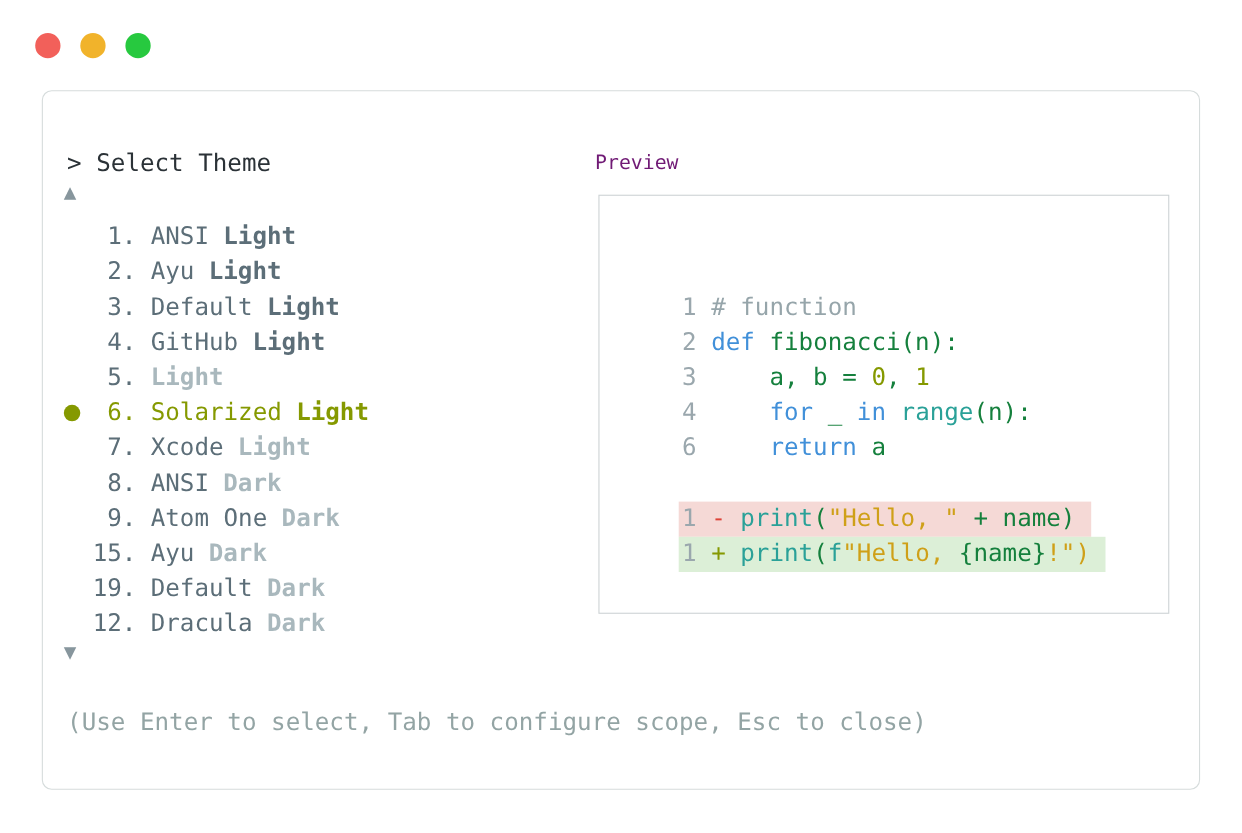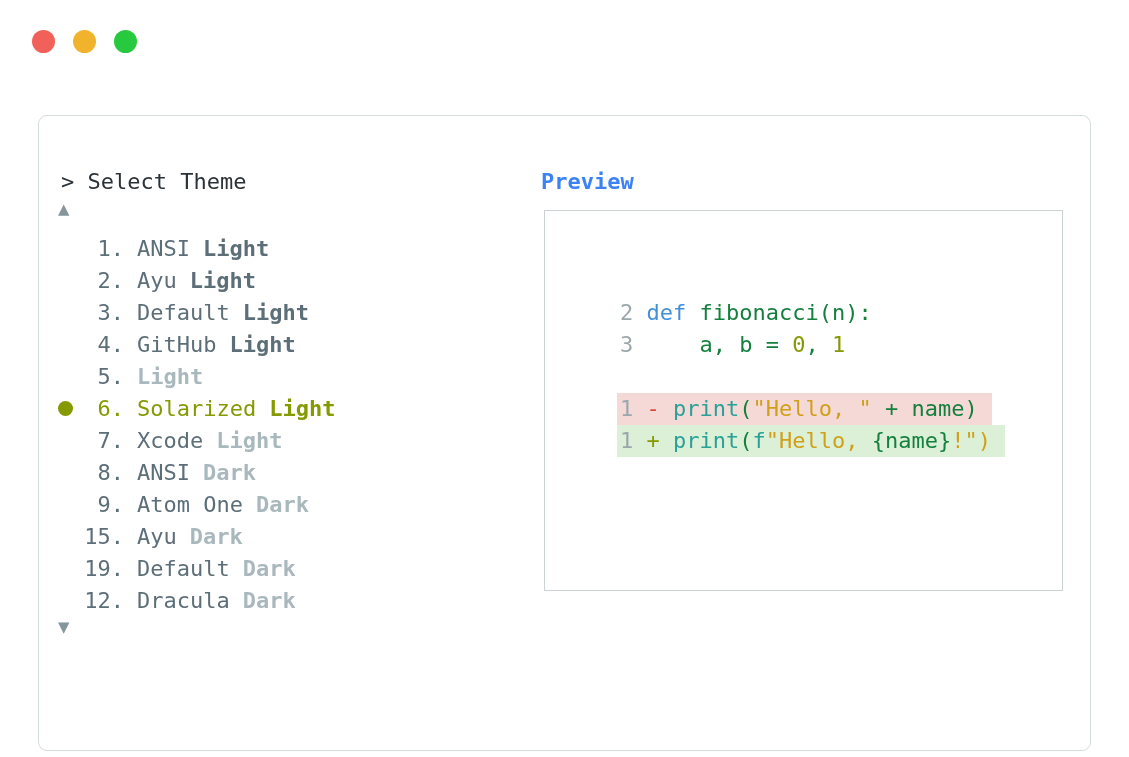--- a/index.html
+++ b/index.html
@@ -33,41 +33,39 @@
   .panel {
     position: absolute;
     left: 38px;
     top: 82px;
     width: 1053px;
     height: 636px;
     border: 1.5px solid #d6dcdc;
     border-radius: 9px;
     box-sizing: border-box;
     background: #ffffff;
-    margin-top: 33px;
   }
 
   .panel-title {
     position: absolute;
     left: 22px;
     top: 52px;
     font-size: 22px;
     line-height: 28px;
     color: #2b3237;
     white-space: pre;
   }
 
   .preview-label {
     position: absolute;
     left: 502px;
     top: 52px;
-    font-size: 22px;
+    font-size: 18px;
     line-height: 28px;
-    color: #3b82f6;
-    font-weight: bold;
+    color: #701a75;
   }
 
   .scroll-arrow {
     position: absolute;
     left: 19px;
     width: 30px;
     font-size: 19px;
     color: #87969d;
     line-height: 20px;
   }
@@ -268,34 +266,44 @@
   <div class="row">
     <span class="bullet-cell"><span class="bullet"></span></span>
     <span class="num">12.</span>
     <span class="name">Dracula</span>
     <span class="variant dimmed">Dark</span>
   </div>
 </div>
 
   <div class="scroll-arrow scroll-down">▼</div>
 
+  <div class="footer-hint">(Use Enter to select, Tab to configure scope, Esc to close)</div>
 
   <div class="preview-box">
     <div class="preview-code">
+  <div class="code-line">
+    <span class="code-line-inner"><span class="tok-lineno">1 </span><span class="tok-comment"># function</span></span>
+  </div>
 
   <div class="code-line">
     <span class="code-line-inner"><span class="tok-lineno">2 </span><span class="tok-kw">def</span><span class="tok-plain"> fibonacci(n):</span></span>
   </div>
 
   <div class="code-line">
     <span class="code-line-inner"><span class="tok-lineno">3 </span><span class="tok-plain">    a, b = </span><span class="tok-num">0</span><span class="tok-plain">, </span><span class="tok-num">1</span></span>
   </div>
 
-
-
+  <div class="code-line">
+    <span class="code-line-inner"><span class="tok-lineno">4 </span><span class="tok-plain">    </span><span class="tok-kw">for</span><span class="tok-plain"> _ </span><span class="tok-kw">in</span><span class="tok-plain"> </span><span class="tok-fn">range</span><span class="tok-plain">(n):</span></span>
+  </div>
+
+
+  <div class="code-line">
+    <span class="code-line-inner"><span class="tok-lineno">6 </span><span class="tok-plain">    </span><span class="tok-kw">return</span><span class="tok-plain"> a</span></span>
+  </div>
 
   <div class="code-line">
     <span class="code-line-inner"></span>
   </div>
 
   <div class="code-line">
     <span class="code-line-inner diff-removed"><span class="tok-lineno">1 </span><span class="tok-minus">- </span><span class="tok-fn">print</span><span class="tok-plain">(</span><span class="tok-str">"Hello, "</span><span class="tok-plain"> + name)</span></span>
   </div>
 
   <div class="code-line">

